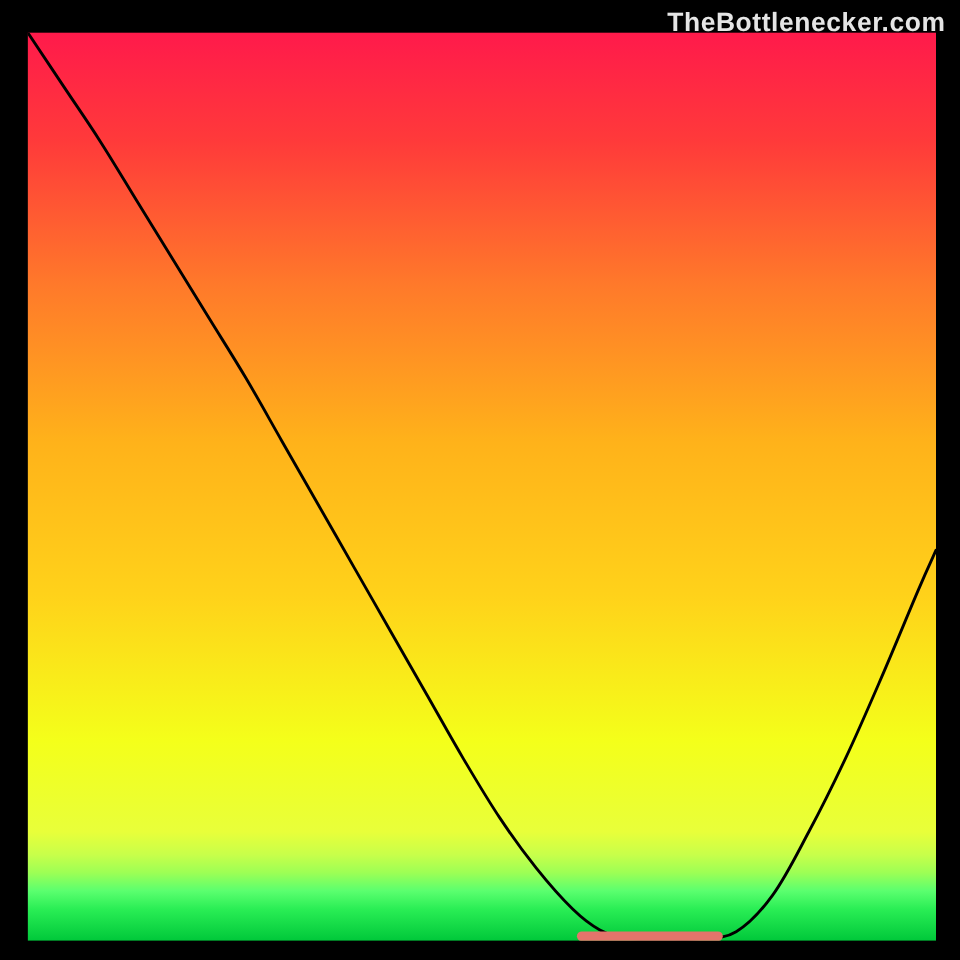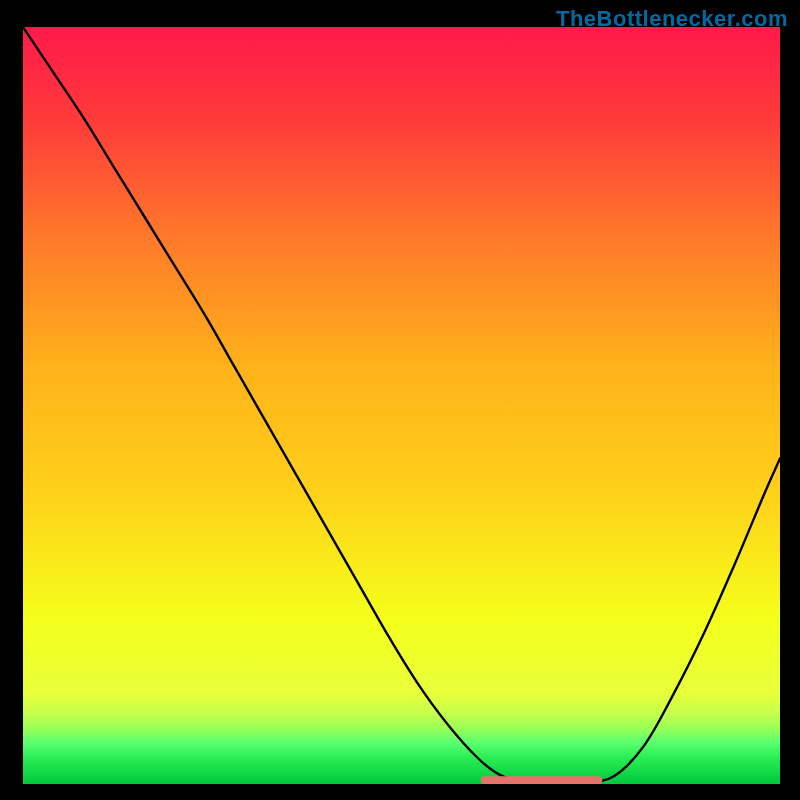--- a/index.html
+++ b/index.html
@@ -3,21 +3,21 @@
 <meta charset="utf-8">
 <style>
   * { margin: 0; padding: 0; box-sizing: border-box; }
   html, body { width: 800px; height: 800px; background: #000; overflow: hidden; }
   .stage { position: relative; width: 800px; height: 800px; background: #000; }
   .plot-area { position: absolute; }
   .watermark {
     position: absolute;
     font-family: Arial, Helvetica, sans-serif;
     font-weight: bold;
-    color: #0369a1;
+    color: #e5e5e5;
     letter-spacing: 0.5px;
     margin-left: 26px;
   }
   svg { display: block; }
 </style>
 </head>
 <body>
 
 <div class="stage">
   <div class="plot-area" id="plot-area" style="left: 23px; top: 27px; width: 757px; height: 757px;">

